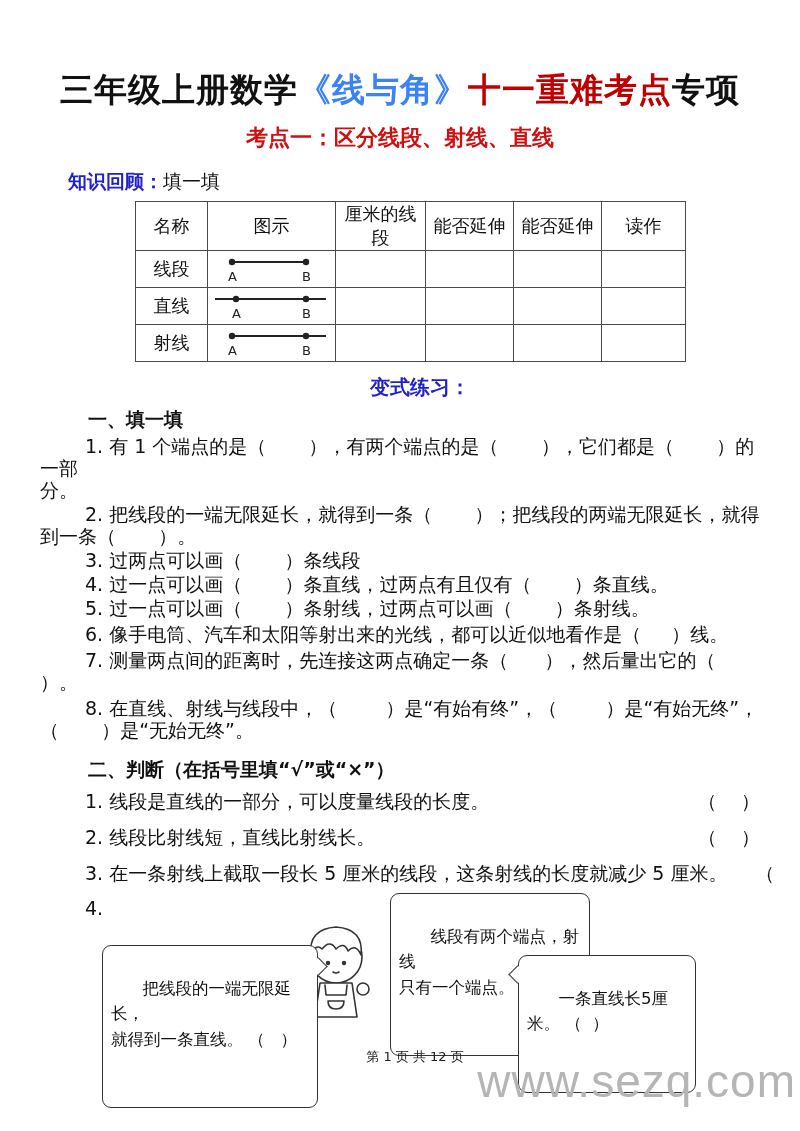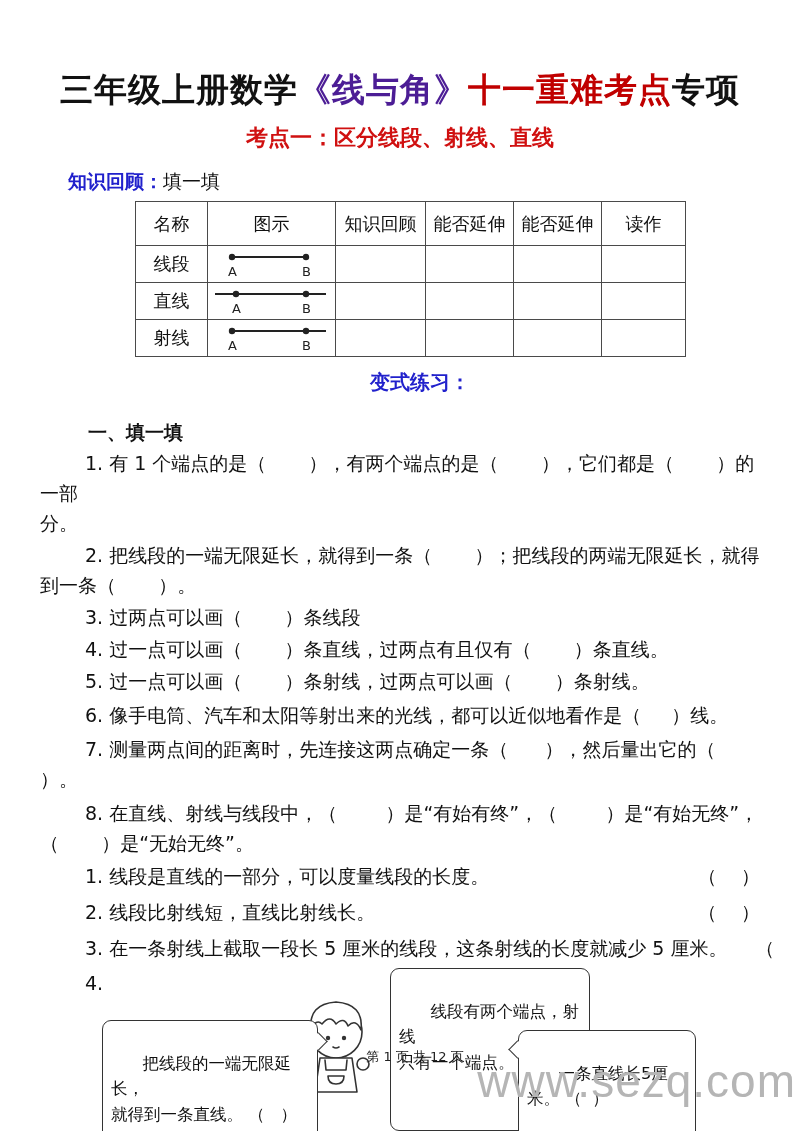--- a/index.html
+++ b/index.html
@@ -38,24 +38,24 @@
   .col-name { width: 72px; } .col-diagram { width: 128px; }
   .col-c3 { width: 90px; } .col-c4 { width: 88px; }
   .col-c5 { width: 88px; } .col-c6 { width: 84px; }
   .diag { display: block; margin: 0 auto; }
   .diag line { stroke: #222; stroke-width: 1.8; }
   .diag circle { fill: #222; }
   .diag text { font-size: 13px; fill: #222; font-family: "DejaVu Sans", sans-serif; }
 
   .practice-label { margin-top: 12px; margin-left: 40px; font-size: 20px; }
   .sec-heading {
-    font-size: 19px; font-weight: bold; margin-left: 48px; margin-top: 24px;
+    font-size: 19px; font-weight: bold; margin-left: 48px; margin-top: 6px;
   }
   .q {
-    font-size: 19px; line-height: 30px; white-space: pre-wrap;
+    font-size: 19px; line-height: 22px; white-space: pre-wrap;
     text-indent: 45px; margin-top: 2px;
   }
   .q.sp { margin-top: 4px; }
 
   .judge-heading { margin-top: 16px; }
   .judge-row {
     display: flex; justify-content: space-between; align-items: baseline;
     font-size: 19px; line-height: 35px; margin-top: 1px; gap: 28px;
   }
   .judge-row .jtext { padding-left: 45px; white-space: pre; }
@@ -97,32 +97,32 @@
     position: absolute; top: 1054px; right: 4px;
     font-family: "Liberation Sans", sans-serif;
     font-size: 46px; color: #b5b5b5; letter-spacing: 1px; z-index: 3;
   }
 </style>
 </head>
 <body>
 
 <div class="content">
 
-  <div class="title"><span>三年级上册数学</span><span style="color:#4c1d95">《线与角》</span><span style="color:#c00000">十一重难考点</span><span>专项</span></div>
+  <div class="title"><span>三年级上册数学</span><span style="color:#3b82f6">《线与角》</span><span style="color:#c00000">十一重难考点</span><span>专项</span></div>
 
   <div class="subtitle">考点一：区分线段、射线、直线</div>
 
   <div class="review-line"><span class="label-blue">知识回顾：</span><span>填一填</span></div>
 
   <table class="review">
     <tbody>
         <tr>
       <th class="col-name">名称</th>
       <th class="col-diagram">图示</th>
-      <th class="col-c3">知识回顾</th>
+      <th class="col-c3">厘米的线段</th>
       <th class="col-c4">能否延伸</th>
       <th class="col-c5">能否延伸</th>
       <th class="col-c6">读作</th>
     </tr>
     <tr>
       <td>线段</td>
       <td>
         <svg class="diag" width="120" height="34">
           <line x1="20" y1="10" x2="94" y2="10"></line>
           <circle cx="20" cy="10" r="3.2"></circle>
@@ -180,20 +180,21 @@
   <p class="q">2. 把线段的一端无限延长，就得到一条（       ）；把线段的两端无限延长，就得
 到一条（       ）。</p>
   <p class="q">3. 过两点可以画（       ）条线段</p>
   <p class="q">4. 过一点可以画（       ）条直线，过两点有且仅有（       ）条直线。</p>
   <p class="q">5. 过一点可以画（       ）条射线，过两点可以画（       ）条射线。</p>
   <p class="q sp">6. 像手电筒、汽车和太阳等射出来的光线，都可以近似地看作是（     ）线。</p>
   <p class="q sp">7. 测量两点间的距离时，先连接这两点确定一条（      ），然后量出它的（      ）。</p>
   <p class="q sp">8. 在直线、射线与线段中，（        ）是“有始有终”，（        ）是“有始无终”，
 （       ）是“无始无终”。</p>
 
+  <div class="sec-heading judge-heading">二、判断（在括号里填“√”或“×”）</div>
 
   <div class="judge-row">
     <span class="jtext">1. 线段是直线的一部分，可以度量线段的长度。</span>
     <span class="jslot">（    ）</span>
   </div>
   <div class="judge-row">
     <span class="jtext">2. 线段比射线短，直线比射线长。</span>
     <span class="jslot">（    ）</span>
   </div>
   <div class="judge-row">

